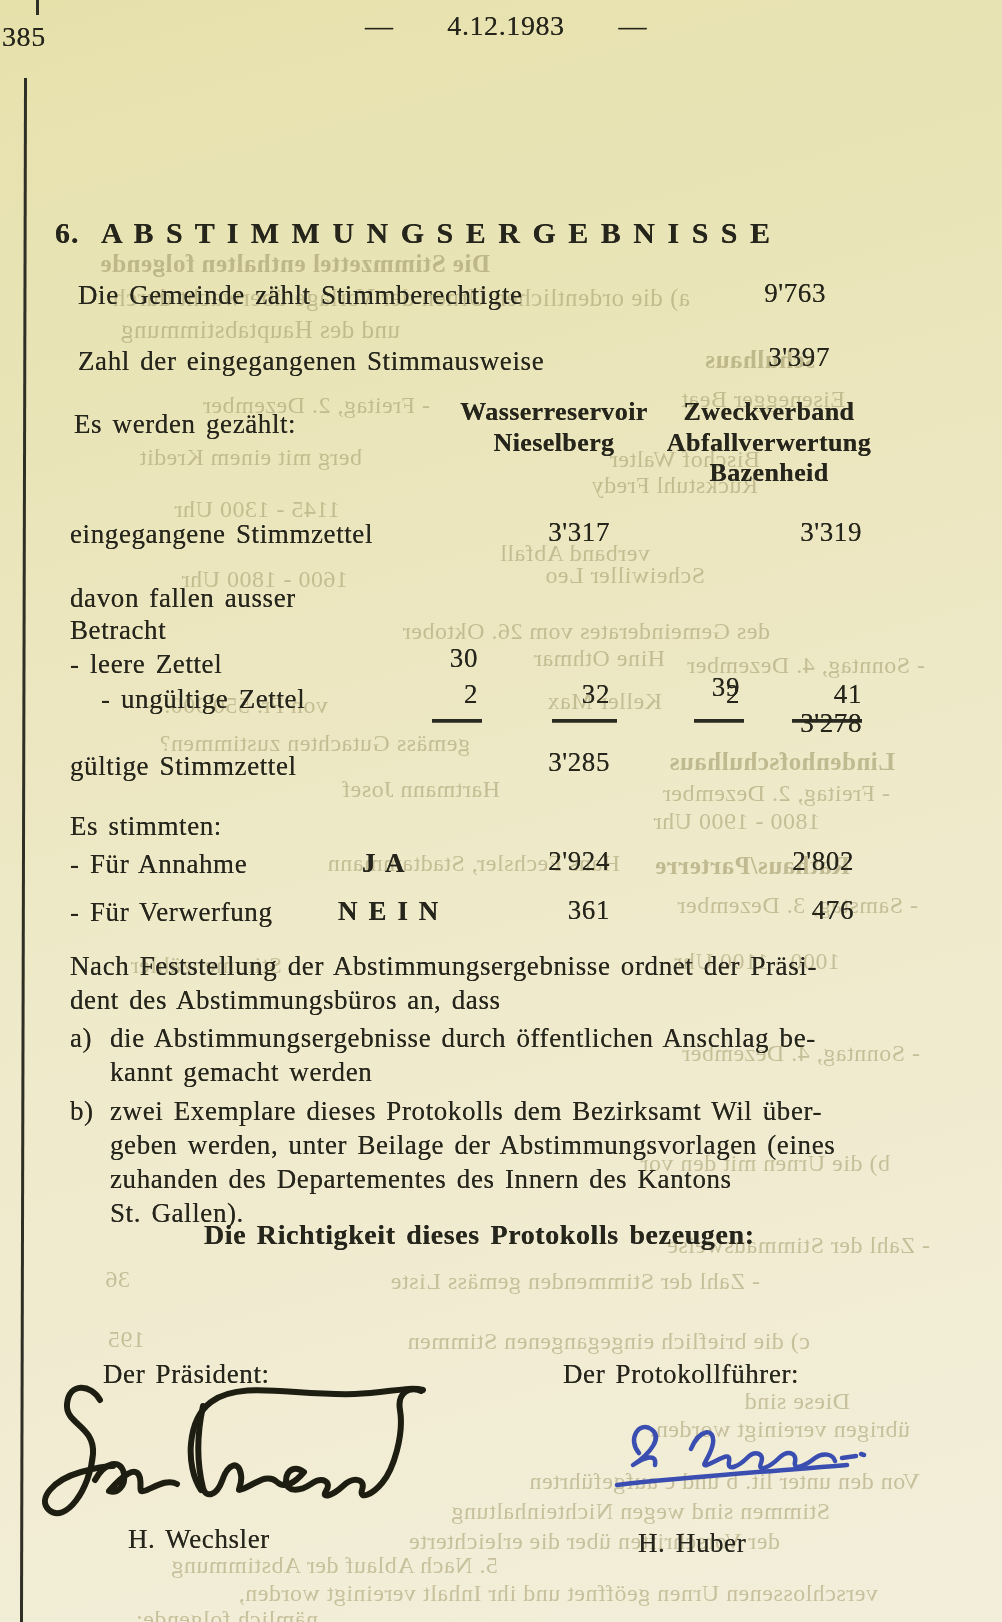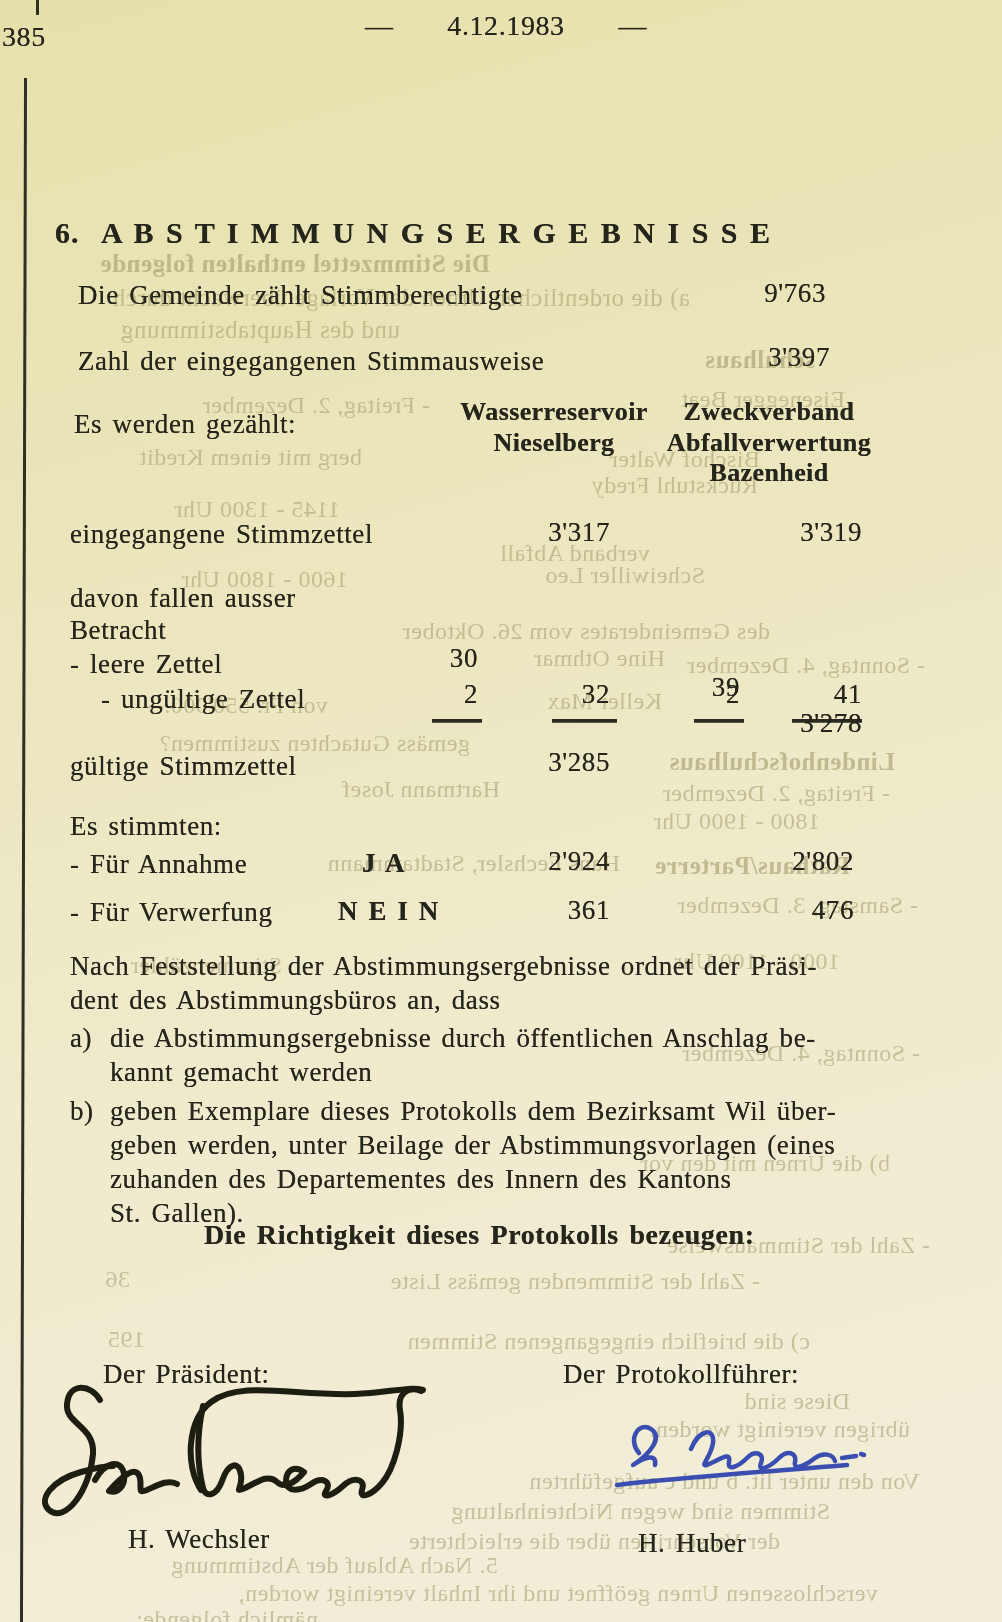--- a/index.html
+++ b/index.html
@@ -168,21 +168,21 @@
   <div class="line num" style="right:148px;top:896px;">476</div>
 
   <div class="line" style="left:70px;top:952px;">Nach Feststellung der Abstimmungsergebnisse ordnet der Präsi-</div>
   <div class="line" style="left:70px;top:986px;">dent des Abstimmungsbüros an, dass</div>
 
   <div class="line" style="left:70px;top:1024px;">a)</div>
   <div class="line" style="left:110px;top:1024px;">die Abstimmungsergebnisse durch öffentlichen Anschlag be-</div>
   <div class="line" style="left:110px;top:1058px;">kannt gemacht werden</div>
 
   <div class="line" style="left:70px;top:1097px;">b)</div>
-  <div class="line" style="left:110px;top:1097px;">geben Exemplare dieses Protokolls dem Bezirksamt Wil über-</div>
+  <div class="line" style="left:110px;top:1097px;">zwei Exemplare dieses Protokolls dem Bezirksamt Wil über-</div>
   <div class="line" style="left:110px;top:1131px;">geben werden, unter Beilage der Abstimmungsvorlagen (eines</div>
   <div class="line" style="left:110px;top:1165px;">zuhanden des Departementes des Innern des Kantons</div>
   <div class="line" style="left:110px;top:1199px;">St. Gallen).</div>
 
   <div class="line bold" style="left:204px;top:1220px;font-size:28px;">Die Richtigkeit dieses Protokolls bezeugen:</div>
 
   <div class="line" style="left:103px;top:1360px;">Der Präsident:</div>
   <div class="line" style="left:563px;top:1360px;">Der Protokollführer:</div>
 
   <svg class="sig" style="left:25px;top:1362px;" width="425" height="178" viewBox="0 0 425 178" aria-label="Hans Wechsler">

